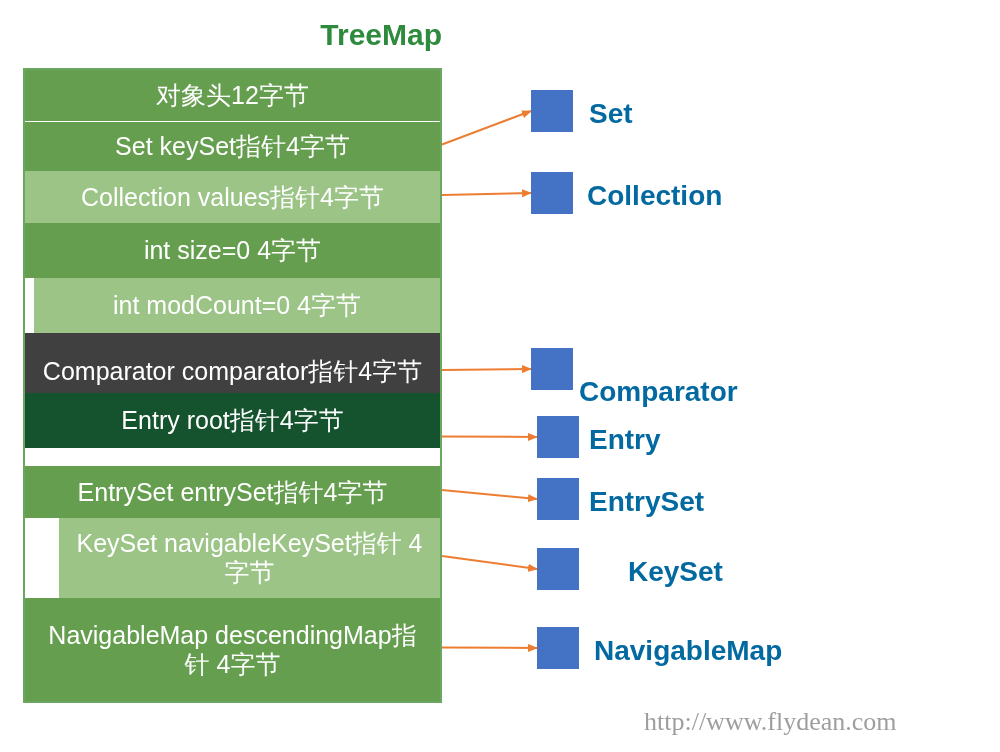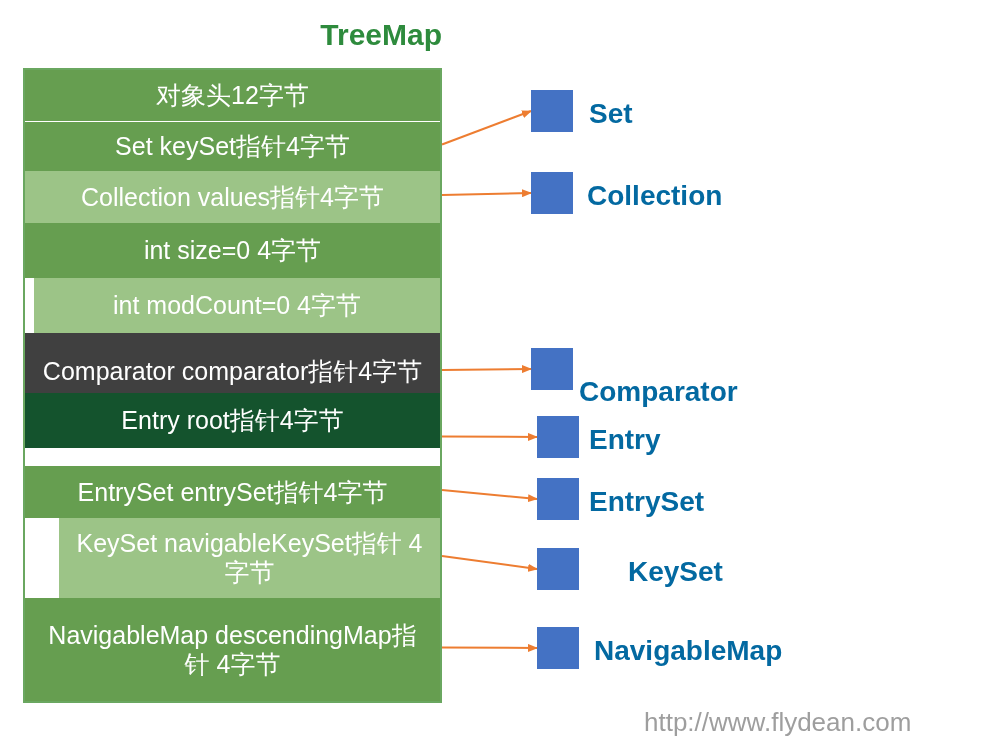--- a/index.html
+++ b/index.html
@@ -50,21 +50,21 @@
     position: absolute;
     color: #0369a1;
     font-size: 28px;
     font-weight: 600;
     white-space: nowrap;
   }
   .watermark {
     position: absolute;
     color: #9E9E9E;
     font-size: 26px;
-    font-family: Liberation Sans, sans-serif;
+    font-family: Liberation Serif, serif;
   }
   svg.arrows {
     position: absolute;
     left: 0;
     top: 0;
     width: 1000px;
     height: 752px;
     pointer-events: none;
   }
 </style>

